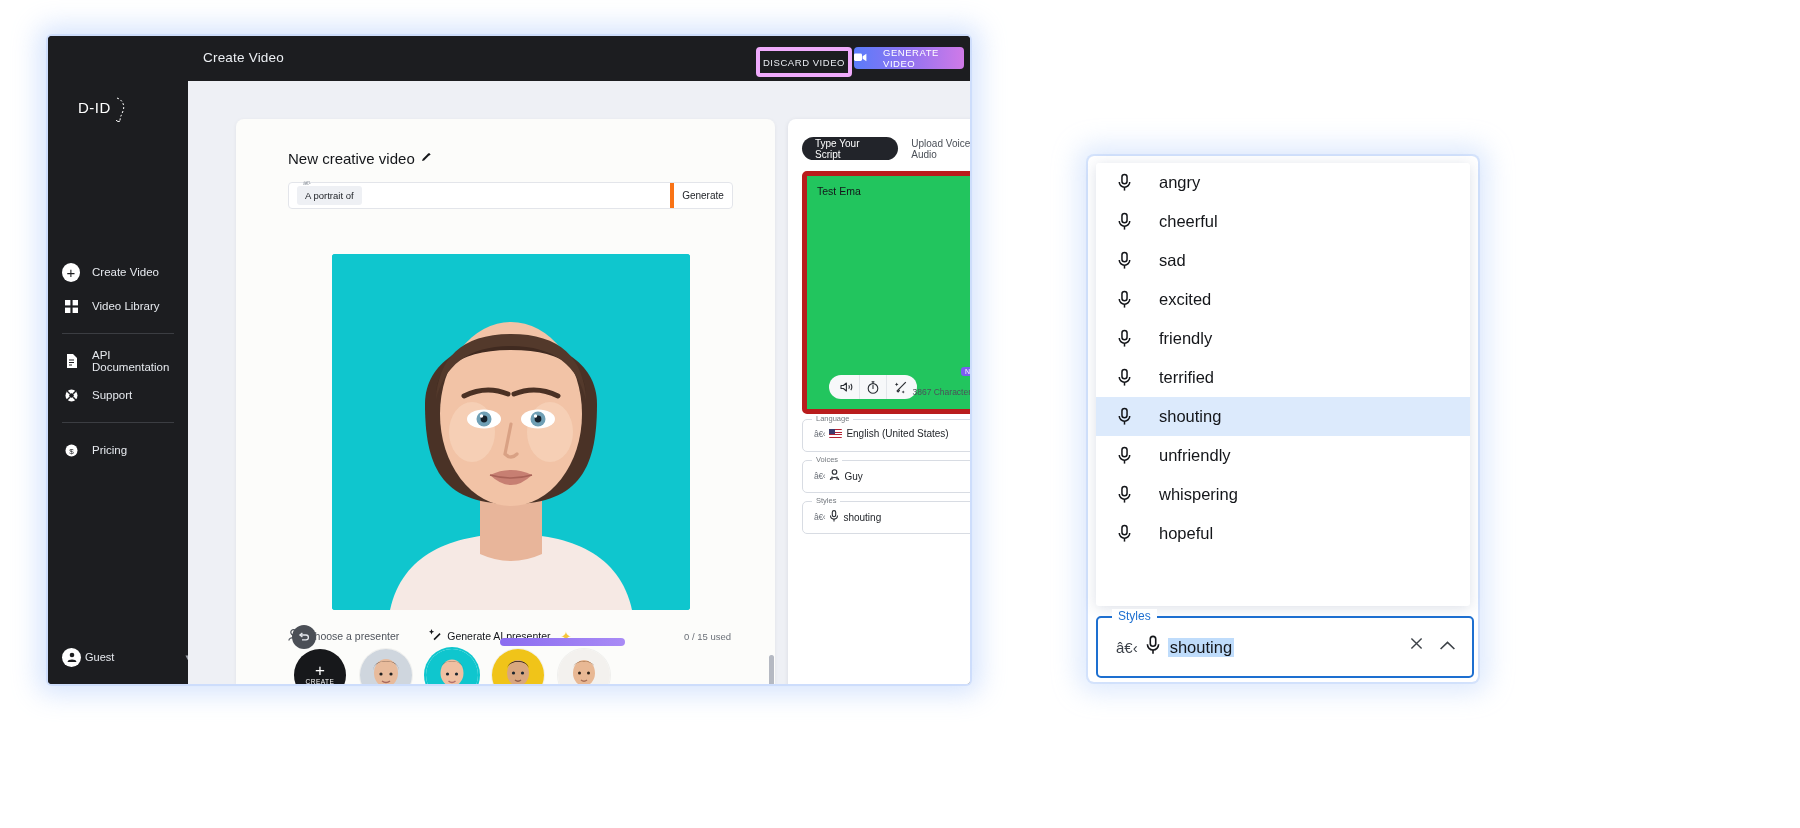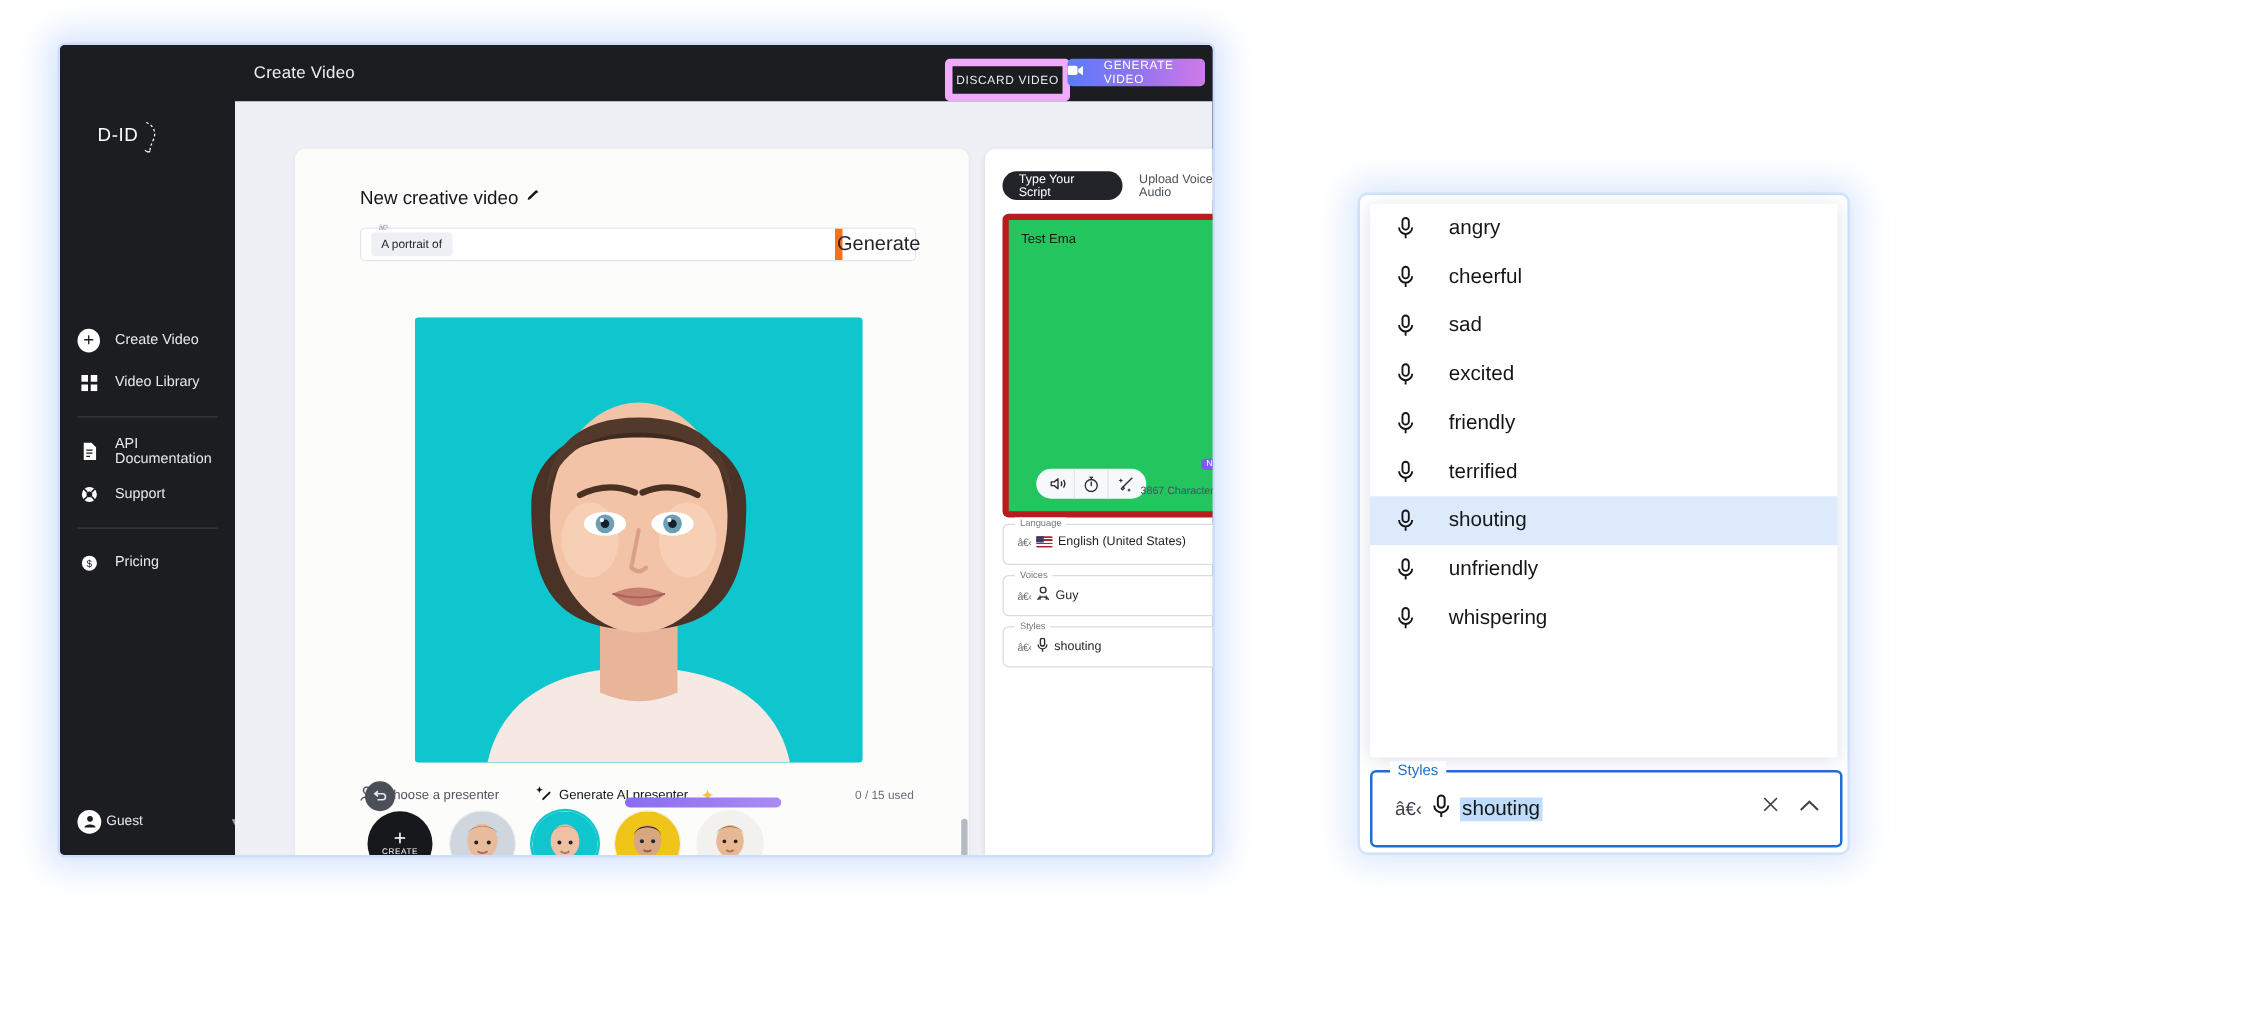--- a/index.html
+++ b/index.html
@@ -15,21 +15,21 @@
     position:absolute;left:48px;top:36px;width:922px;height:648px;
     background:#1c1d20;border-radius:4px;overflow:hidden;
     box-shadow:0 0 0 2px rgba(190,210,250,.55), 0 0 26px 10px rgba(165,195,250,.45);
   }
   .topbar{position:absolute;left:0;top:0;width:922px;height:45px;background:#1c1d20;}
   .topbar-title{
     position:absolute;left:155px;top:14px;color:#eceff3;font-size:13.5px;letter-spacing:.2px;
   }
   .btn-discard{
     position:absolute;left:708px;top:11px;width:88px;height:22px;
-    border:6px solid #f0abfc;border-radius:4px;background:transparent;
+    border:4px solid #f0abfc;border-radius:4px;background:transparent;
     color:#e9ecf0;font-size:9.5px;letter-spacing:.55px;
     display:flex;align-items:center;justify-content:center;font-family:"Liberation Sans",sans-serif;
   }
   .btn-generate{
     position:absolute;left:806px;top:11px;width:110px;height:22px;border:none;border-radius:4px;
     background:linear-gradient(90deg,#5b7cfa 0%,#8f73f0 48%,#d07ae8 100%);
     color:#ffffff;font-size:9.5px;letter-spacing:.55px;
     display:flex;align-items:center;justify-content:center;gap:16px;
     font-family:"Liberation Sans",sans-serif;
   }
@@ -71,22 +71,22 @@
   .prompt-bar{
     position:absolute;left:52px;top:63px;width:443px;height:25px;background:#ffffff;
     border:1px solid #e3e5ea;border-radius:4px;display:flex;align-items:center;
   }
   .prompt-chip{
     margin-left:8px;height:19px;background:#eef0f4;border-radius:3px;display:flex;align-items:center;
     padding:0 8px;color:#22252a;font-size:9.5px;position:relative;
   }
   .prompt-chip .moji{position:absolute;left:6px;top:-6px;font-size:6px;color:#9aa0a8;letter-spacing:-.5px;}
   .prompt-gen{
-    margin-left:auto;height:25px;width:58px;border-left:6px solid #f97316;display:flex;align-items:center;
-    justify-content:center;color:#22252a;font-size:16px;
+    margin-left:auto;height:25px;width:58px;border-left:4px solid #f97316;display:flex;align-items:center;
+    justify-content:center;color:#22252a;font-size:10px;
   }
 
   .preview{
     position:absolute;left:96px;top:135px;width:358px;height:356px;background:#0fc6ce;border-radius:3px;
     overflow:hidden;
   }
 
   .presenter-row{
     position:absolute;left:52px;top:507px;width:443px;height:20px;display:flex;align-items:center;gap:8px;
     color:#4e535b;font-size:10.5px;
@@ -618,20 +618,30 @@
     </div>
     <div class="dd-item">
       <span class="mic">
         <svg width="15" height="19" viewBox="0 0 10 12">
             <rect x="3.3" y="0.6" width="3.4" height="6.2" rx="1.7" fill="none" stroke="#14161a" stroke-width="1"></rect>
             <path d="M1.5 5.6 a3.5 3.5 0 0 0 7 0" fill="none" stroke="#14161a" stroke-width="1"></path>
             <path d="M5 9.1 v2.3" stroke="#14161a" stroke-width="1"></path>
           </svg>
       </span>
       <span>whispering</span>
+    </div>
+    <div class="dd-item">
+      <span class="mic">
+        <svg width="15" height="19" viewBox="0 0 10 12">
+            <rect x="3.3" y="0.6" width="3.4" height="6.2" rx="1.7" fill="none" stroke="#14161a" stroke-width="1"></rect>
+            <path d="M1.5 5.6 a3.5 3.5 0 0 0 7 0" fill="none" stroke="#14161a" stroke-width="1"></path>
+            <path d="M5 9.1 v2.3" stroke="#14161a" stroke-width="1"></path>
+          </svg>
+      </span>
+      <span>hopeful</span>
     </div>
   </div>
 
   <div class="styles-field">
     <span class="styles-label">Styles</span>
     <span class="styles-value">
       <span style="font-size:15px;color:#3b4048;">â€‹</span>
       <span>
         <svg width="16" height="20" viewBox="0 0 10 12">
             <rect x="3.3" y="0.6" width="3.4" height="6.2" rx="1.7" fill="none" stroke="#14161a" stroke-width="1"></rect>

